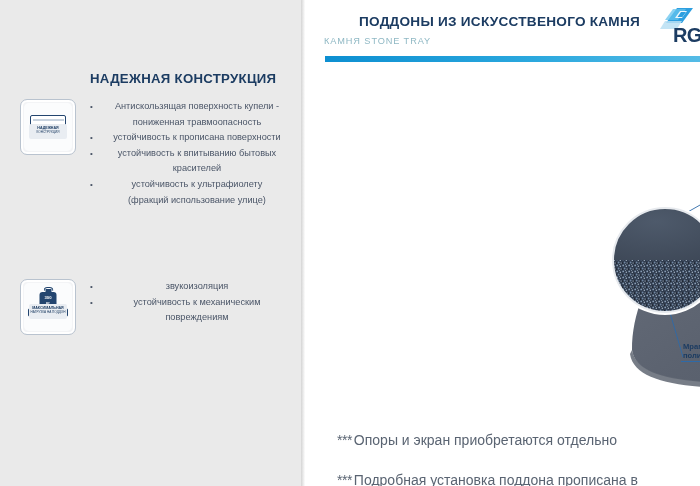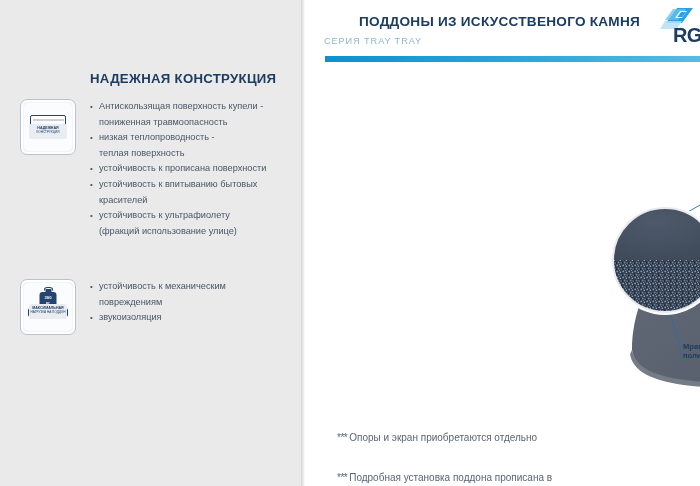--- a/index.html
+++ b/index.html
@@ -143,20 +143,21 @@
     background: #c7d2de;
   }
 
   .bullets {
     position: absolute;
     left: 90px;
     width: 205px;
     color: #4a5567;
     font-size: 9.2px;
     line-height: 15.6px;
+    text-align: center;
   }
   #bullets-1 { top: 99px; }
   #bullets-2 { top: 279px; }
   .bullets li {
     list-style: none;
     position: relative;
     padding-left: 9px;
     margin-bottom: 0px;
     white-space: pre-line;
   }
@@ -242,21 +243,21 @@
     position: absolute;
     left: 71px; top: 211px;
     width: 114px; height: 1px;
     background: #2e6aa8;
   }
 
   
   .footnote {
     position: absolute;
     left: 337px;
-    font-size: 10px;
+    font-size: 14px;
     color: #5a6472;
     white-space: nowrap;
   }
   #footnote-1 { top: 432px; }
   #footnote-2 { top: 472px; }
   .fn-stars { letter-spacing: -0.5px; margin-right: 2px; }
 </style>
 </head>
 <body>
 
@@ -291,42 +292,40 @@
         <div class="badge-cap">
           <span>МАКСИМАЛЬНАЯ</span>
           <span class="l2">НАГРУЗКА НА ПОДДОН</span>
         </div>
       </div>
     </div>
 
     <ul class="bullets" id="bullets-1">
       <li>Антискользящая поверхность купели -
 пониженная травмоопасность</li>
-      <li>низкая теплопроводность -
- теплая поверхность</li>
       <li>устойчивость к прописана поверхности</li>
       <li>устойчивость к впитыванию бытовых
 красителей</li>
       <li>устойчивость к ультрафиолету
 (фракций использование улице)</li>
     </ul>
 
     <ul class="bullets" id="bullets-2">
+      <li>звукоизоляция</li>
       <li>устойчивость к механическим
 повреждениям</li>
-      <li>звукоизоляция</li>
     </ul>
   </div>
 
   <div id="left-divider"></div>
 
   <div id="right-panel">
 
     <div id="doc-title">ПОДДОНЫ ИЗ ИСКУССТВЕНОГО КАМНЯ</div>
-    <div id="doc-subtitle">СЕРИЯ TRAY TRAY</div>
+    <div id="doc-subtitle">КАМНЯ STONE TRAY</div>
     <div id="header-rule"></div>
 
     <div id="logo">
       <svg id="logo-mark" width="34" height="22" viewBox="0 0 34 22">
         <polygon points="17,0 33,0 22,15 6,15" fill="#2e9fe0"></polygon>
         <polygon points="13,1 26,1 18,12 5,12" fill="#64c3ee" opacity="0.75"></polygon>
         <polygon points="20,3 27,3 22,10 15,10" fill="#ffffff" opacity="0.9"></polygon>
         <polygon points="21,4 26,4 22.5,9 17.5,9" fill="#2e9fe0"></polygon>
         <polygon points="5,13 22,13 17,21 0,21" fill="#b9dff3" opacity="0.85"></polygon>
       </svg>

